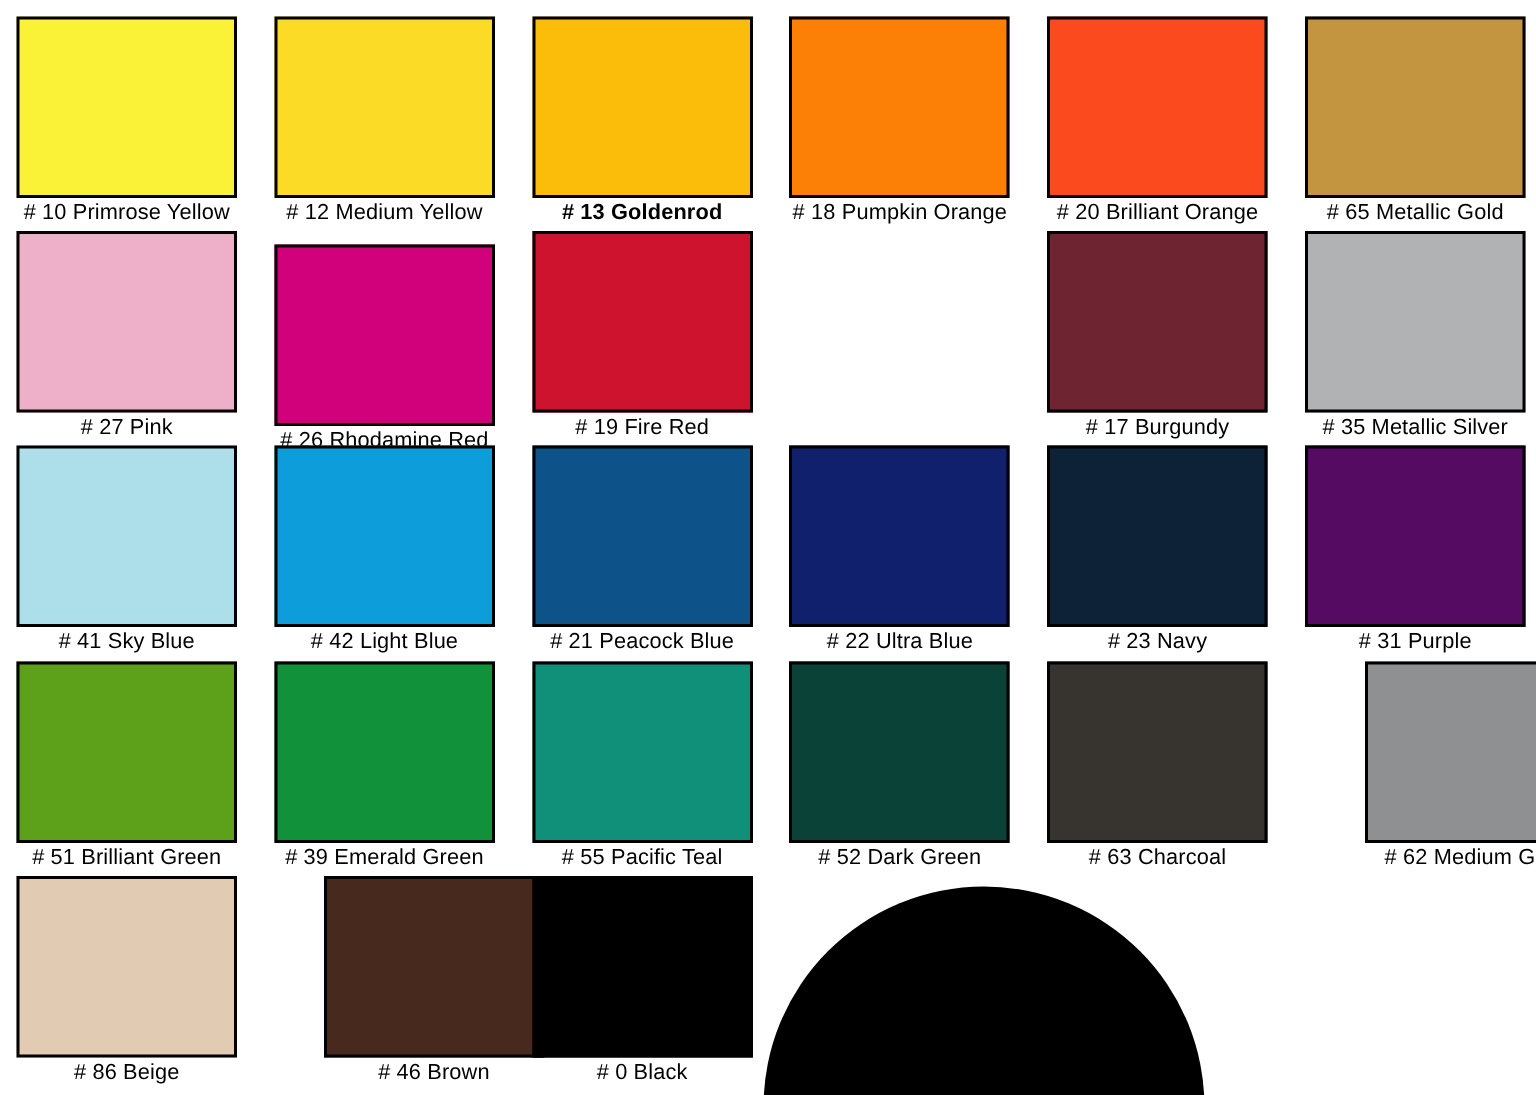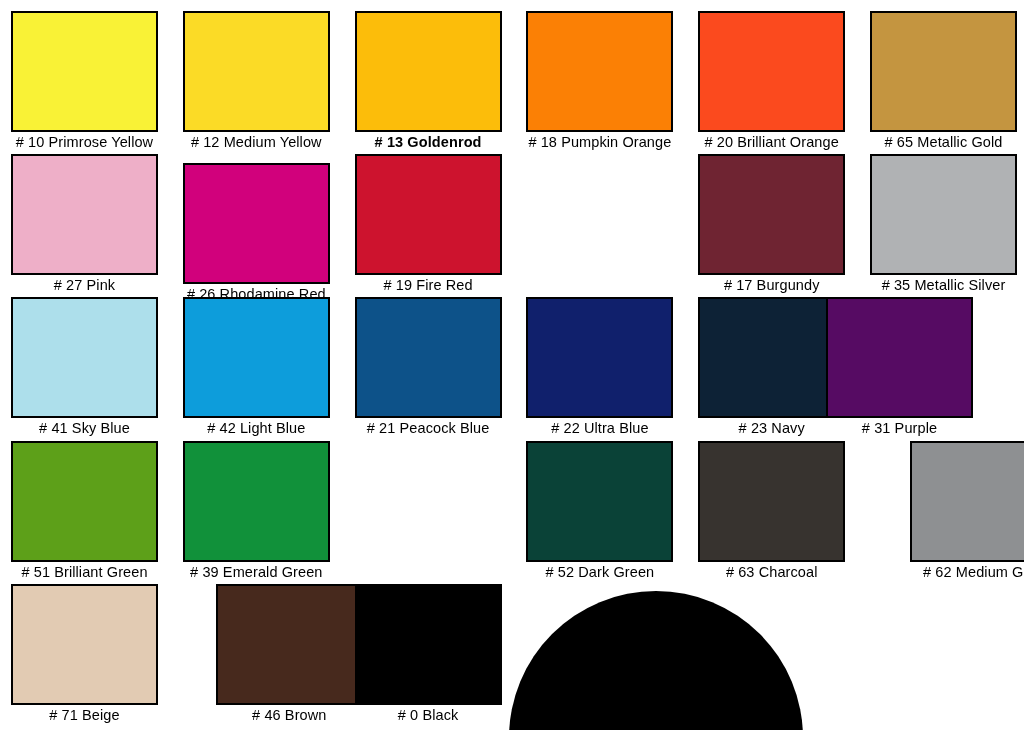--- a/index.html
+++ b/index.html
@@ -119,47 +119,51 @@
       <span class="swatch-label"># 21 Peacock Blue</span>
     </div>
     <div class="swatch-cell" style="left: 526.4px; top: 297.4px;">
       <div class="swatch-chip" style="width: 143px; height: 117px; background: rgb(16, 32, 108);"></div>
       <span class="swatch-label"># 22 Ultra Blue</span>
     </div>
     <div class="swatch-cell" style="left: 698.2px; top: 297.4px;">
       <div class="swatch-chip" style="width: 143px; height: 117px; background: rgb(13, 34, 54);"></div>
       <span class="swatch-label"># 23 Navy</span>
     </div>
-    <div class="swatch-cell" style="left: 826px; top: 297.4px;">
+    <div class="swatch-cell" style="left: 870px; top: 297.4px;">
       <div class="swatch-chip" style="width: 143px; height: 117px; background: rgb(86, 11, 99);"></div>
       <span class="swatch-label"># 31 Purple</span>
     </div>
     <div class="swatch-cell" style="left: 11px; top: 440.6px;">
       <div class="swatch-chip" style="width: 143px; height: 117px; background: rgb(93, 160, 25);"></div>
       <span class="swatch-label"># 51 Brilliant Green</span>
     </div>
     <div class="swatch-cell" style="left: 182.8px; top: 440.6px;">
       <div class="swatch-chip" style="width: 143px; height: 117px; background: rgb(17, 145, 58);"></div>
       <span class="swatch-label"># 39 Emerald Green</span>
+    </div>
+    <div class="swatch-cell" style="left: 354.6px; top: 440.6px;">
+      <div class="swatch-chip" style="width: 143px; height: 117px; background: rgb(17, 144, 121);"></div>
+      <span class="swatch-label"># 55 Pacific Teal</span>
     </div>
     <div class="swatch-cell" style="left: 526.4px; top: 440.6px;">
       <div class="swatch-chip" style="width: 143px; height: 117px; background: rgb(10, 66, 55);"></div>
       <span class="swatch-label"># 52 Dark Green</span>
     </div>
     <div class="swatch-cell" style="left: 698.2px; top: 440.6px;">
       <div class="swatch-chip" style="width: 143px; height: 117px; background: rgb(55, 51, 47);"></div>
       <span class="swatch-label"># 63 Charcoal</span>
     </div>
     <div class="swatch-cell" style="left: 870px; top: 440.6px; padding-left: 40px;">
       <div class="swatch-chip" style="width: 143px; height: 117px; background: rgb(142, 144, 146);"></div>
       <span class="swatch-label"># 62 Medium Gray</span>
     </div>
     <div class="swatch-cell" style="left: 11px; top: 583.8px;">
       <div class="swatch-chip" style="width: 143px; height: 117px; background: rgb(226, 203, 179);"></div>
-      <span class="swatch-label"># 71 Beige</span>
+      <span class="swatch-label"># 86 Beige</span>
     </div>
     <div class="swatch-cell" style="left: 182.8px; top: 583.8px; margin-left: 33px;">
       <div class="swatch-chip" style="width: 143px; height: 117px; background: rgb(71, 41, 29);"></div>
       <span class="swatch-label"># 46 Brown</span>
     </div>
     <div class="swatch-cell" style="left: 354.6px; top: 583.8px;">
       <div class="swatch-chip" style="width: 143px; height: 117px; background: rgb(0, 0, 0);"></div>
       <span class="swatch-label"># 0 Black</span>
     </div>
     <div class="dome-shape" style="left: 509px; top: 591px; width: 294px; height: 294px; background: rgb(0, 0, 0);"></div>

